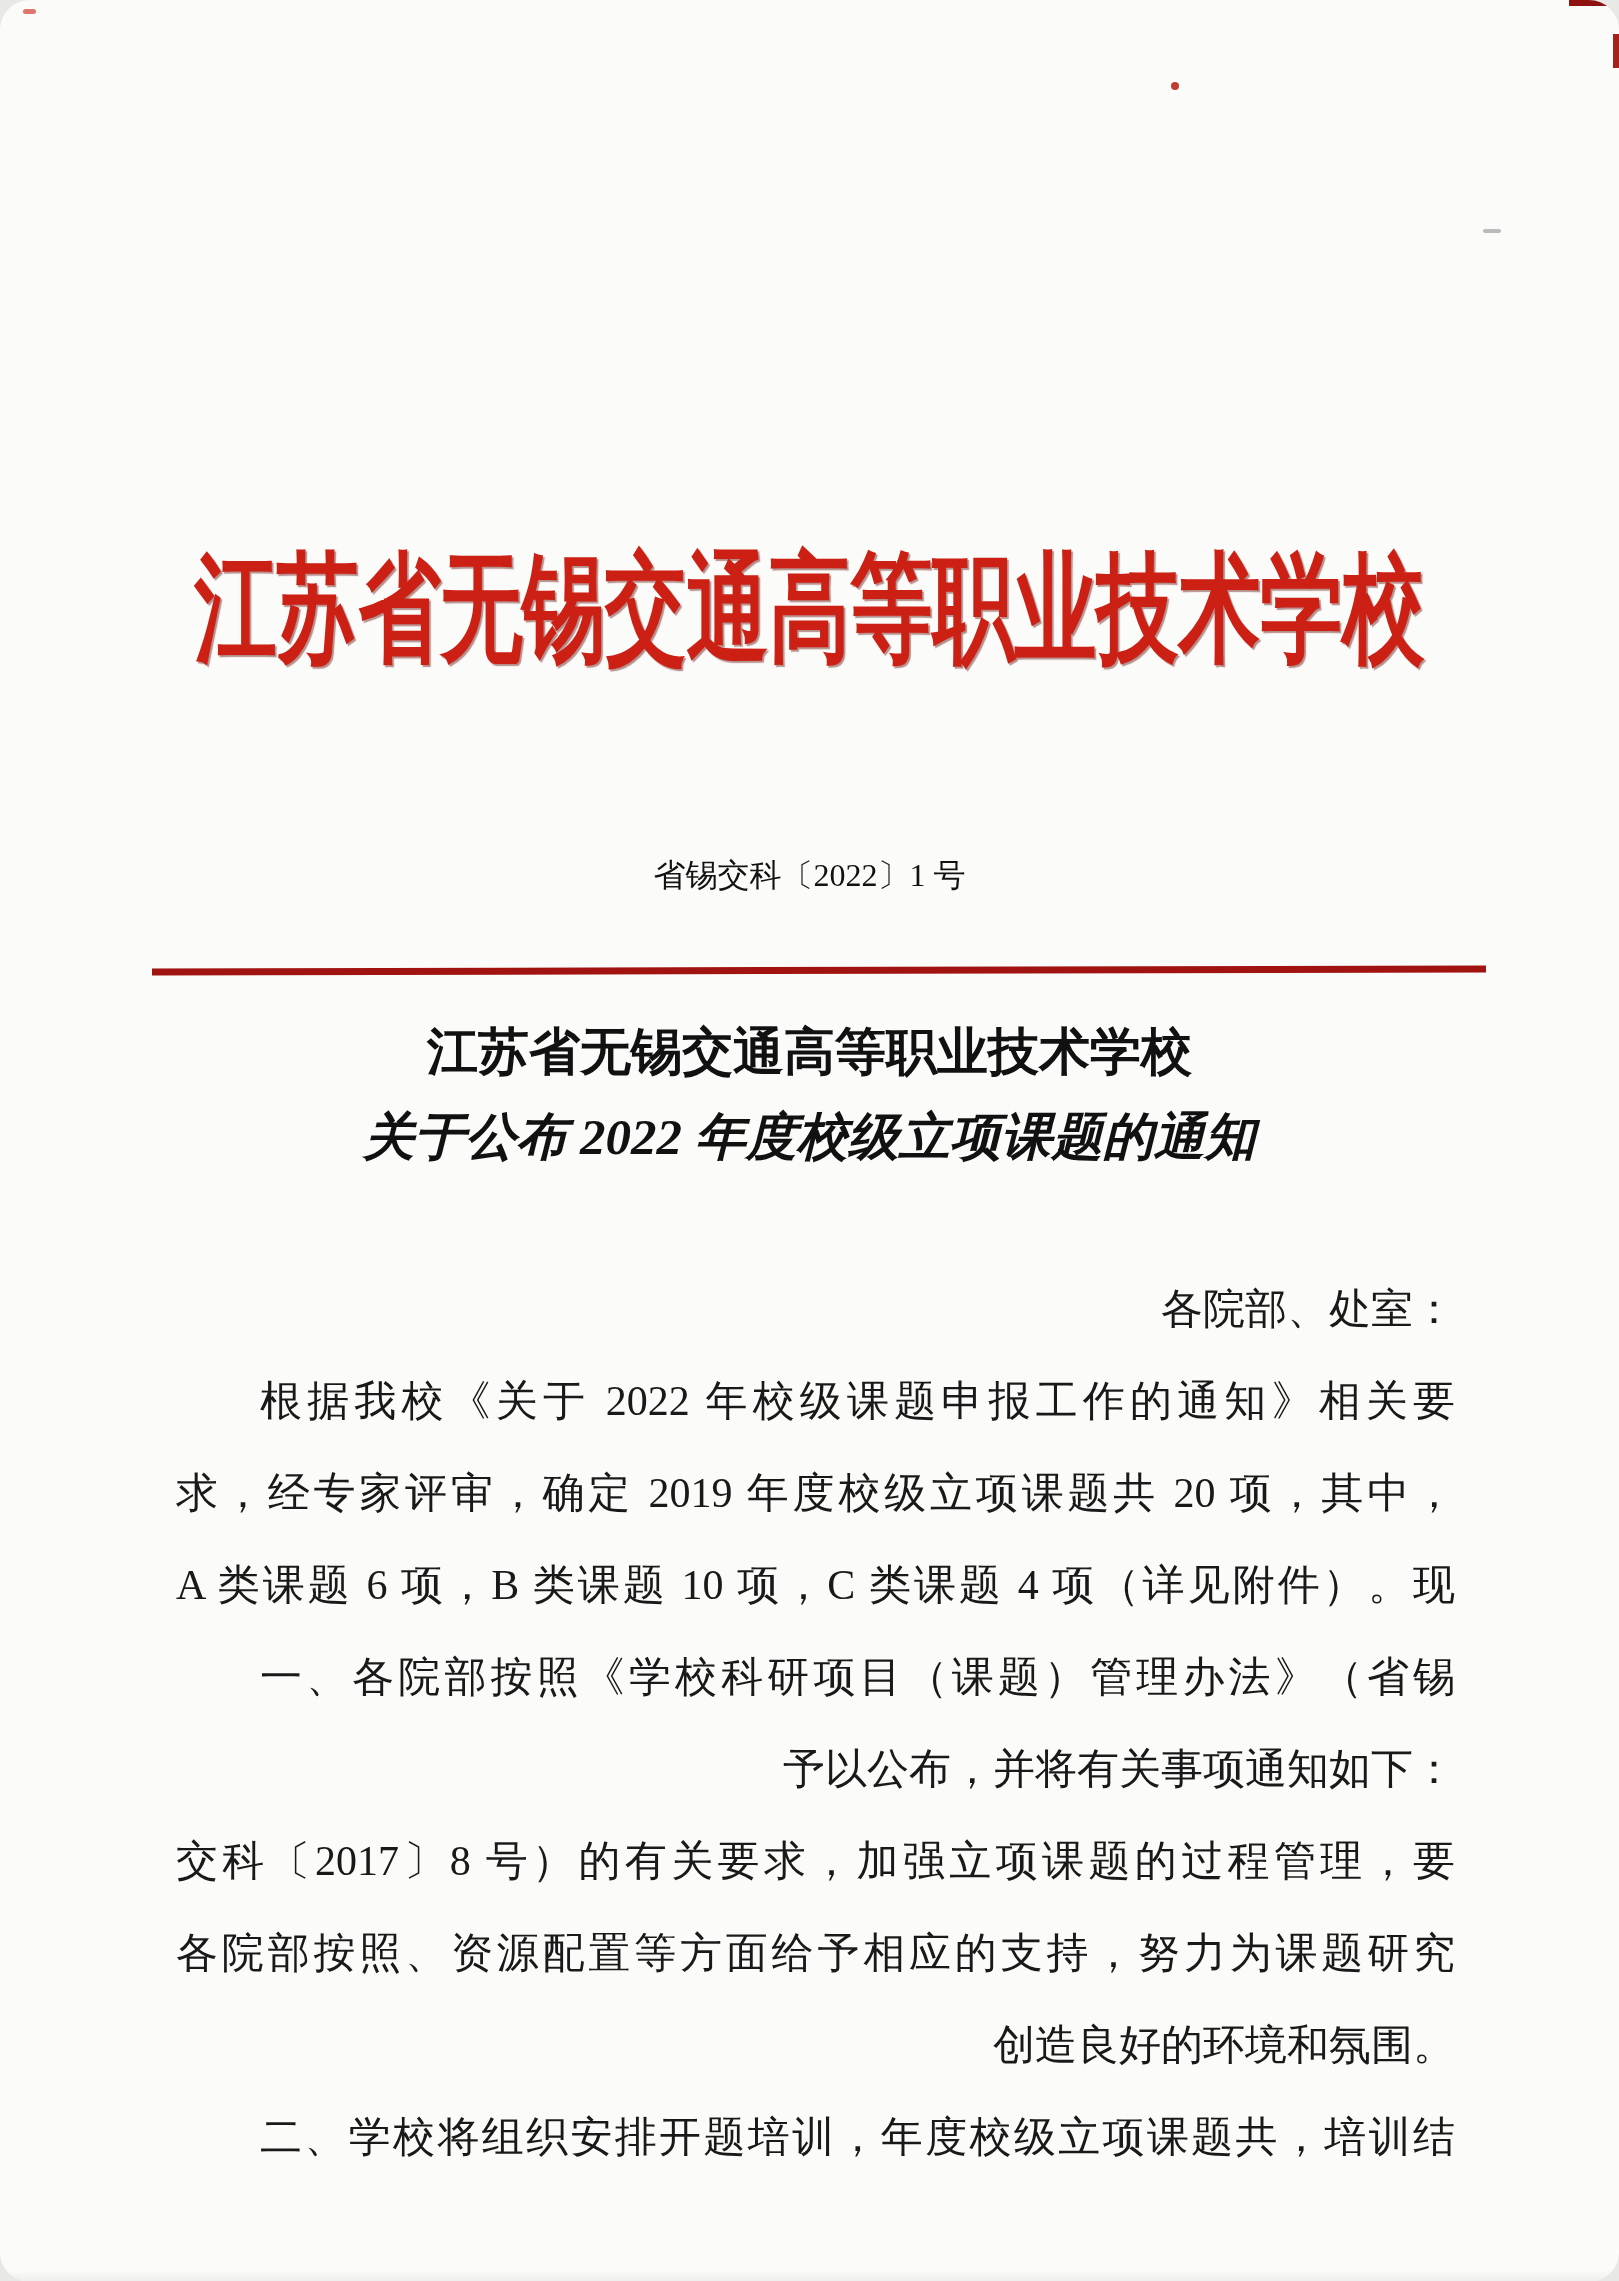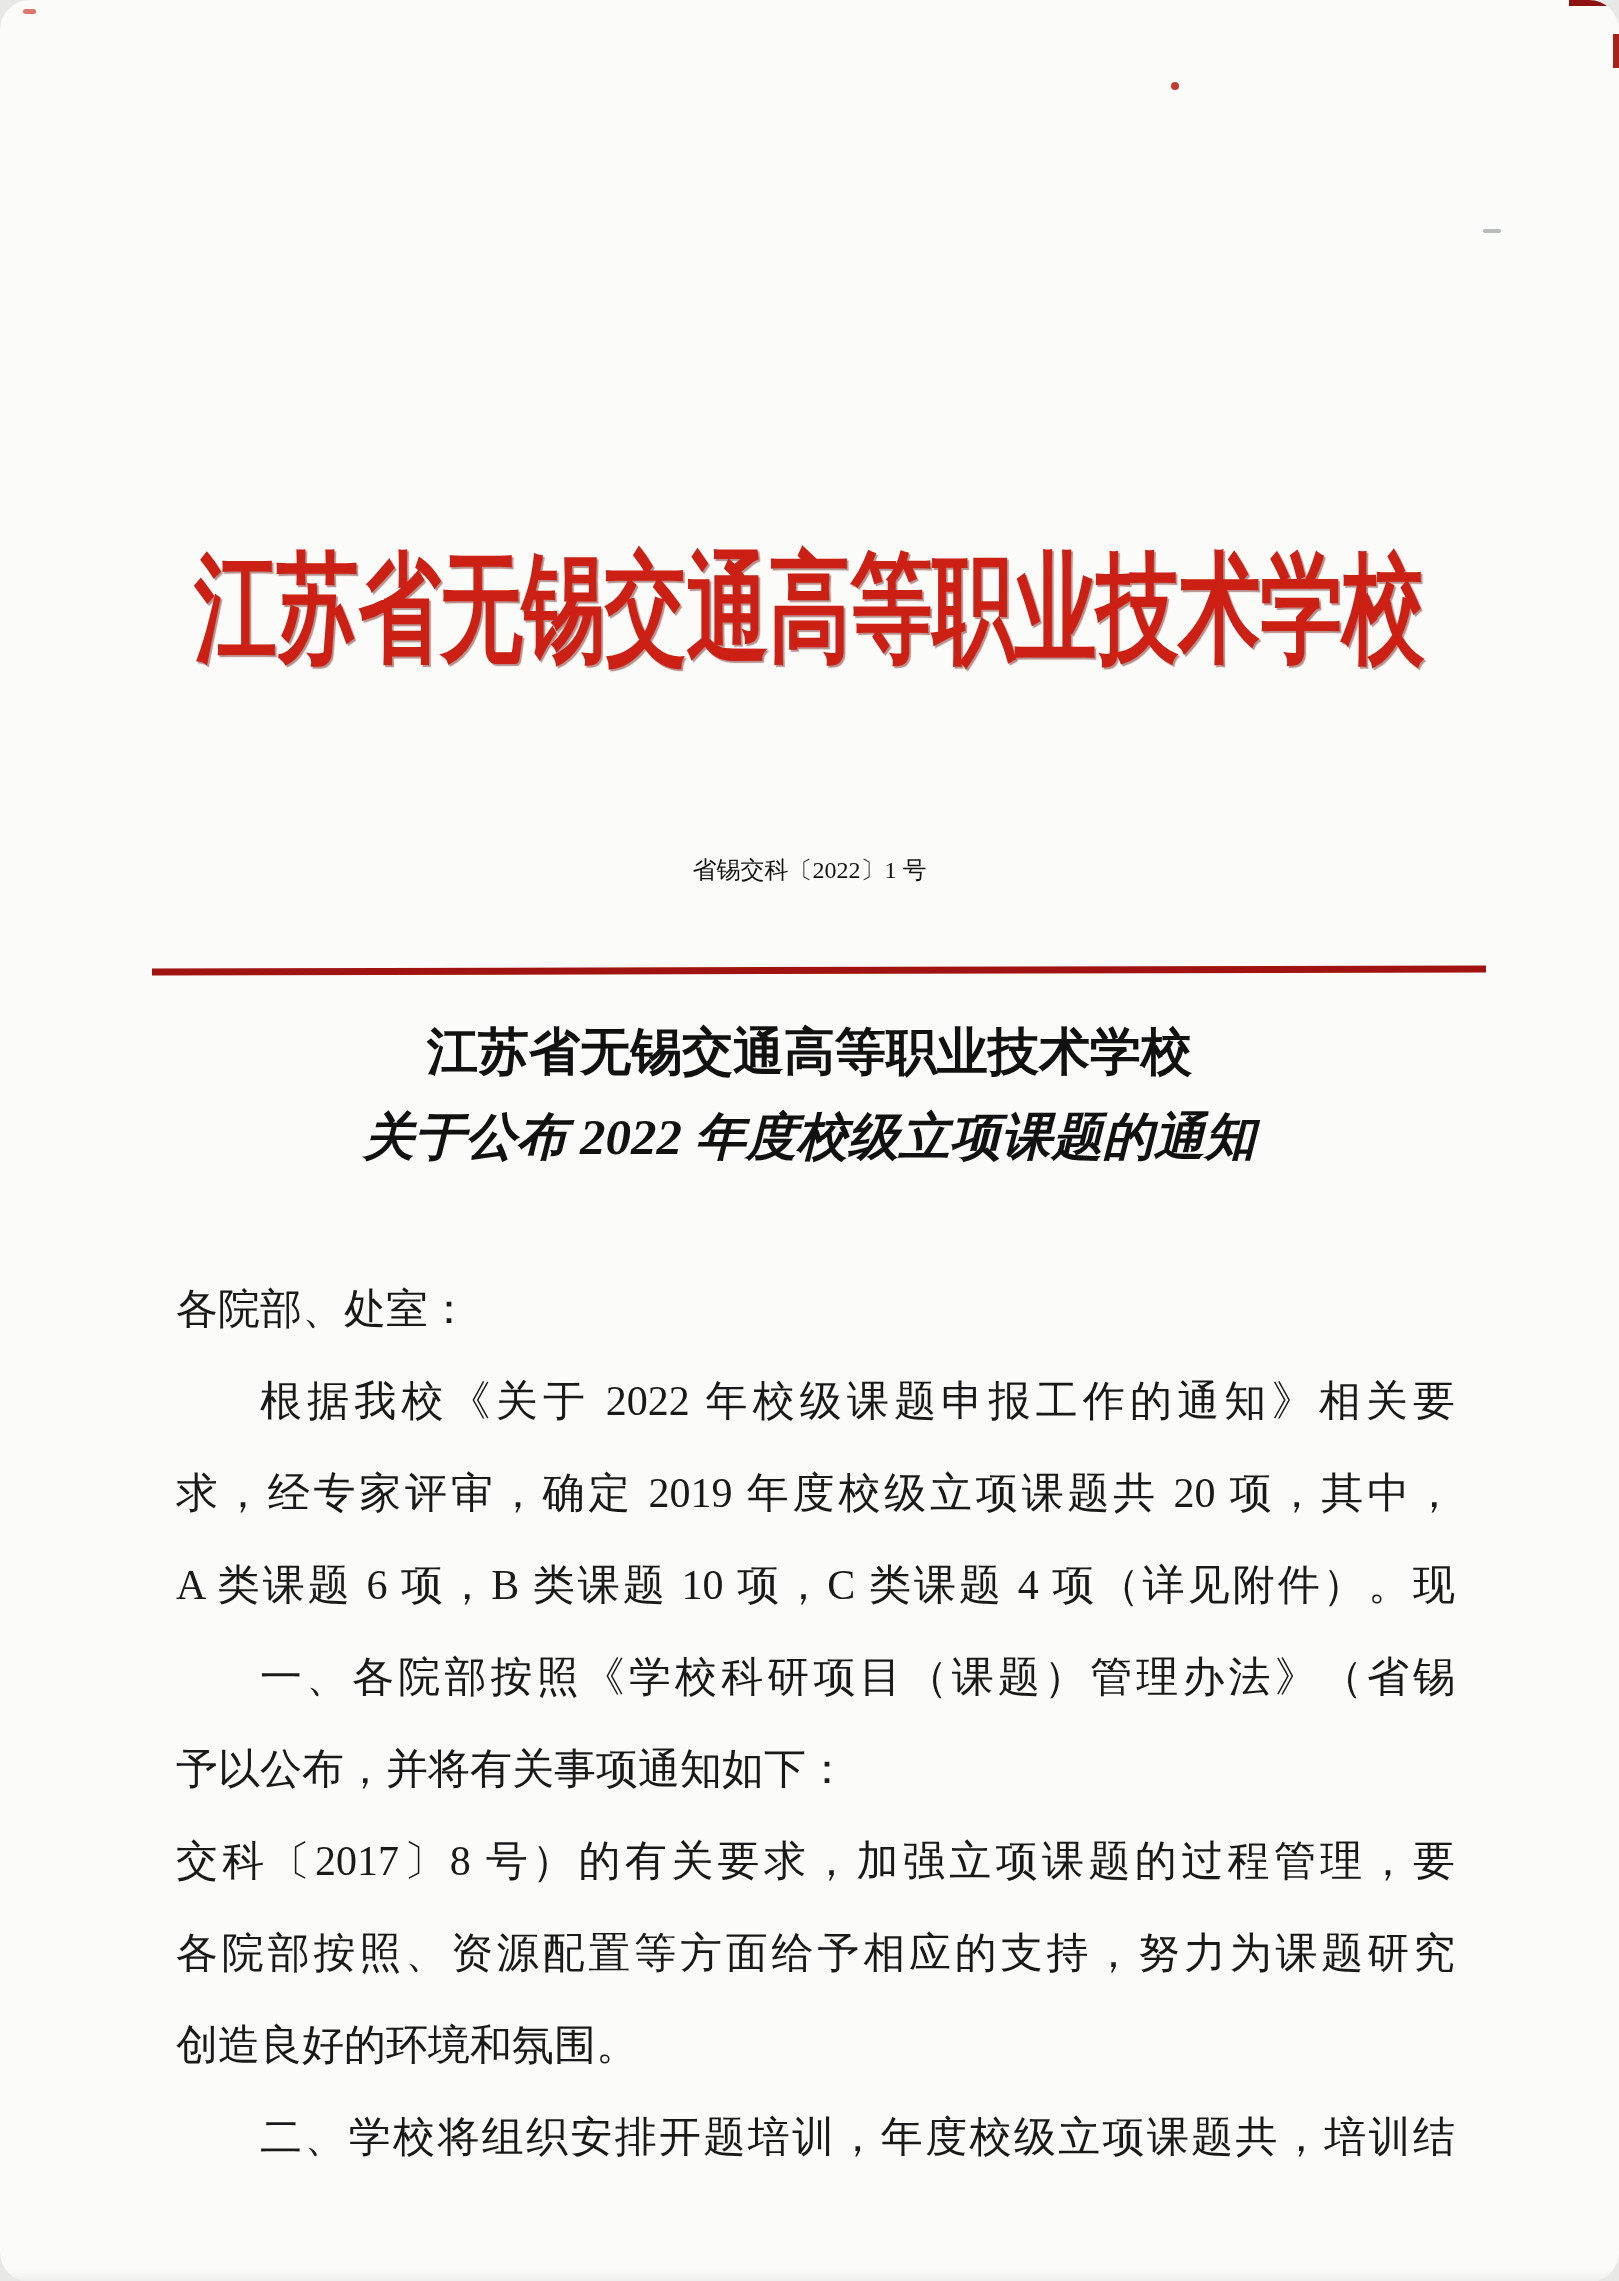--- a/index.html
+++ b/index.html
@@ -35,21 +35,21 @@
     text-shadow: 1.8px 1.8px 0.9px rgba(96, 12, 6, 0.45);
     white-space: nowrap;
   }
   
   .doc-number {
     position: absolute;
     top: 856px;
     left: 0;
     width: 100%;
     text-align: center;
-    font-size: 24px;
+    font-size: 32px;
     line-height: 1.2;
     color: #121212;
     white-space: nowrap;
   }
   
   .red-rule {
     position: absolute;
     top: 967px;
     left: 152px;
     width: 1334px;
@@ -76,21 +76,21 @@
     position: absolute;
     top: 1263px;
     left: 176px;
     width: 1279px;
     font-size: 42px;
     color: #191919;
   }
   .body-text p.line {
     margin: 0;
     line-height: 92px;
-    text-align: left;
+    text-align: right;
   }
   .body-text p.indent { text-indent: 84px; }
   .body-text p.fill {
     text-align: justify;
     text-align-last: justify;
   }
   
   .artifact { position: absolute; }
   .artifact.corner-red {
     top: 0; left: 1569px; width: 50px; height: 6.3px;

